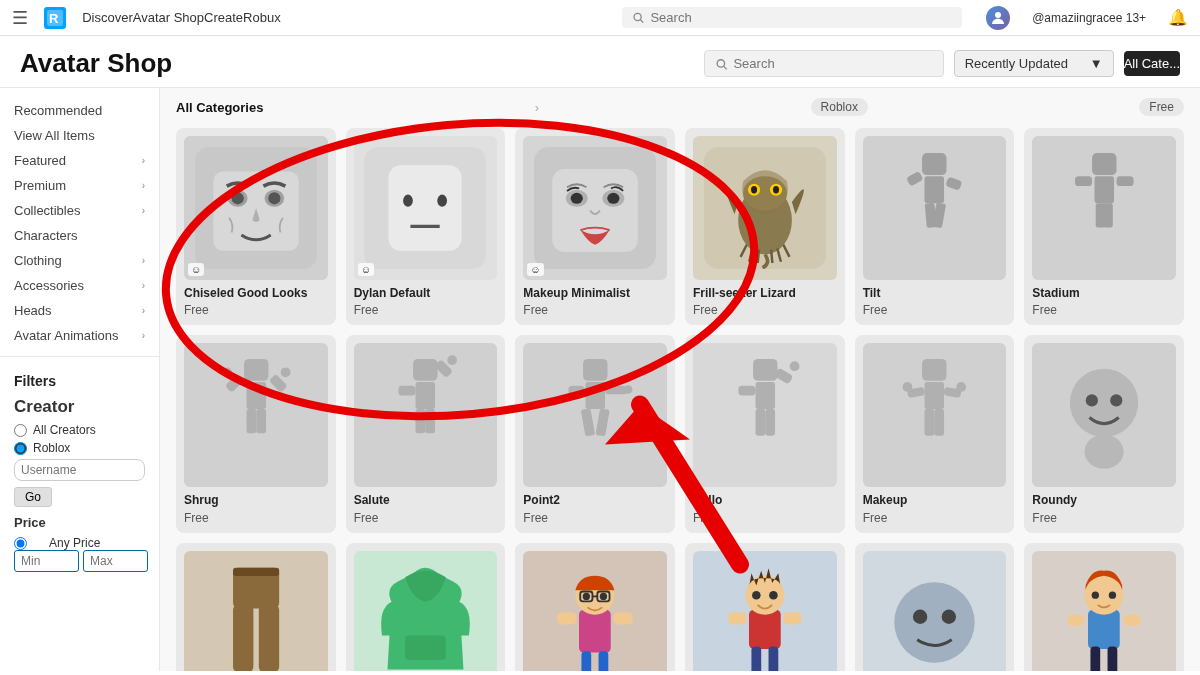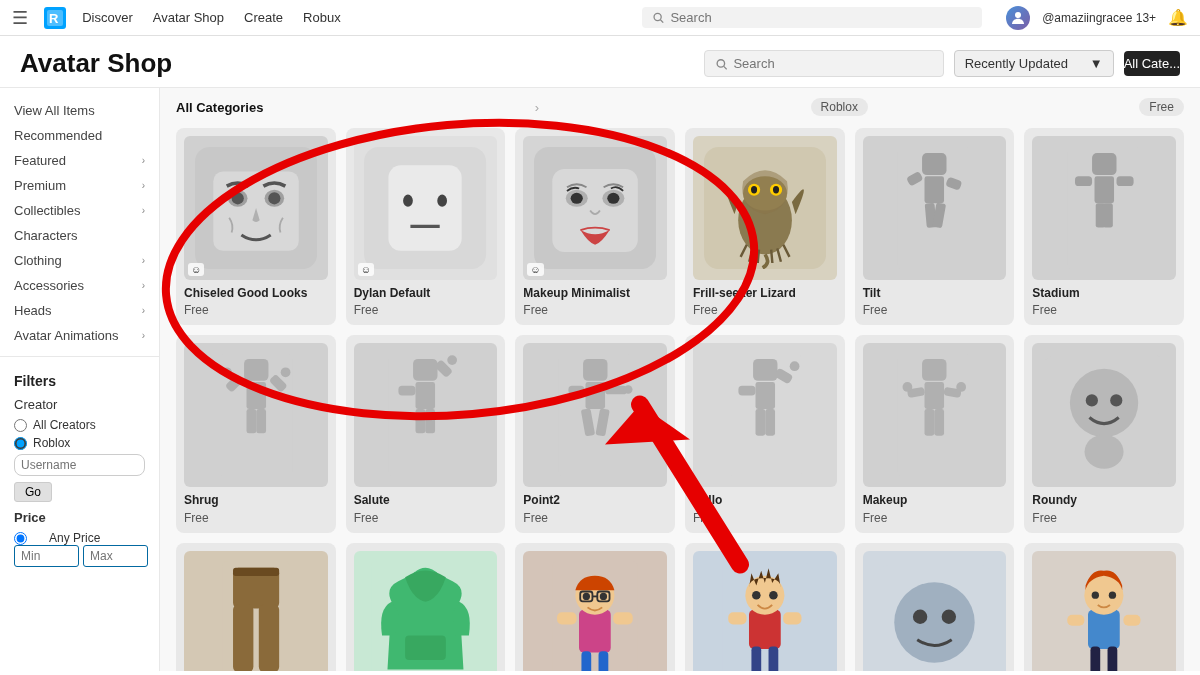--- a/index.html
+++ b/index.html
@@ -10,25 +10,25 @@
       background: #fff;
       border-bottom: 1px solid #e0e0e0;
       display: flex;
       align-items: center;
       padding: 0 12px;
       height: 36px;
       gap: 16px;
     }
     .nav-hamburger { font-size: 18px; cursor: pointer; color: #555; }
     .nav-logo { width: 22px; height: 22px; background: #00a2ff; border-radius: 3px; display: flex; align-items: center; justify-content: center; color: white; font-weight: bold; font-size: 12px; flex-shrink: 0; }
-    .nav-links { display: flex; gap: 20px; }
+    .nav-links { display: flex; }
     .nav-link { font-size: 13px; color: #333; cursor: pointer; font-weight: 500; }
     .nav-search-bar { display: flex; align-items: center; background: #f2f2f2; border-radius: 4px; padding: 3px 10px; gap: 6px; flex: 1; max-width: 340px; margin-left: auto; }
     .nav-search-bar input { border: none; background: transparent; outline: none; font-size: 13px; width: 100%; }
-    .nav-user { display: flex; align-items: center; gap: 12px; margin-left: 8px; }
+    .nav-user { display: flex; align-items: center; gap: 22px; margin-left: 8px; }
     .nav-avatar { width: 24px; height: 24px; border-radius: 50%; background: #ccc; overflow: hidden; }
     .nav-username { font-size: 12px; color: #333; }
     .nav-bell { font-size: 16px; color: #555; cursor: pointer; }
 
     
     .page-header {
       padding: 12px 20px 8px 20px;
       display: flex;
       align-items: center;
       justify-content: space-between;
@@ -50,21 +50,21 @@
       border-right: 1px solid #e8e8e8;
       padding: 10px 0;
       overflow-y: auto;
       background: #fff;
     }
     .sidebar-section-title { font-weight: 700; font-size: 15px; padding: 8px 14px 4px; color: #222; }
     .sidebar-item { padding: 5px 14px; font-size: 13px; color: #444; cursor: pointer; display: flex; align-items: center; justify-content: space-between; }
     .sidebar-divider { height: 1px; background: #e8e8e8; margin: 8px 0; }
     .filter-section { padding: 8px 14px; }
     .filter-title { font-weight: 700; font-size: 14px; color: #222; margin-bottom: 8px; }
-    .filter-sub { font-weight: 400; font-size: 13px; color: #333; margin-bottom: 6px; }
+    .filter-sub { font-weight: 700; font-size: 17px; color: #333; margin-bottom: 6px; }
     .radio-item { display: flex; align-items: center; gap: 6px; font-size: 12px; margin-bottom: 4px; cursor: pointer; }
     .radio-item input[type=radio] { accent-color: #00a2ff; }
     .username-input { width: 100%; border: 1px solid #ccc; border-radius: 8px; padding: 3px 6px; font-size: 12px; margin-bottom: 6px; outline: none; color: #999; }
     .go-btn { background: #e0e0e0; border: 1px solid #ccc; border-radius: 3px; padding: 2px 10px; font-size: 12px; cursor: pointer; }
     .price-sub { font-weight: 600; font-size: 13px; color: #333; margin-bottom: 6px; margin-top: 8px; }
     .price-radio { display: flex; align-items: center; gap: 22px; font-size: 12px; margin-bottom: 0; }
     .price-inputs { display: flex; gap: 4px; }
     .price-input { width: 65px; border: 1px solid #0369a1; border-radius: 3px; padding: 3px 6px; font-size: 12px; color: #999; }
     .chevron { font-size: 10px; color: #888; }
 
@@ -143,24 +143,24 @@
       <span>▼</span>
     </div>
     <div style="background:#222;color:#fff;border-radius:4px;padding:5px 0;font-size:13px;cursor:pointer;white-space:nowrap;">All Cate...</div>
   </div>
 </header>
 
 <div class="main-layout">
 
   <aside class="sidebar">
     <div class="sidebar-item">
+        <span>Recommended</span>
+      </div>
+    <div class="sidebar-item">
         <span>View All Items</span>
-      </div>
-    <div class="sidebar-item">
-        <span>Recommended</span>
       </div>
     <div class="sidebar-item">
         <span>Featured</span>
         <span class="chevron">›</span>
       </div>
     <div class="sidebar-item">
         <span>Premium</span>
         <span class="chevron">›</span>
       </div>
     <div class="sidebar-item">

